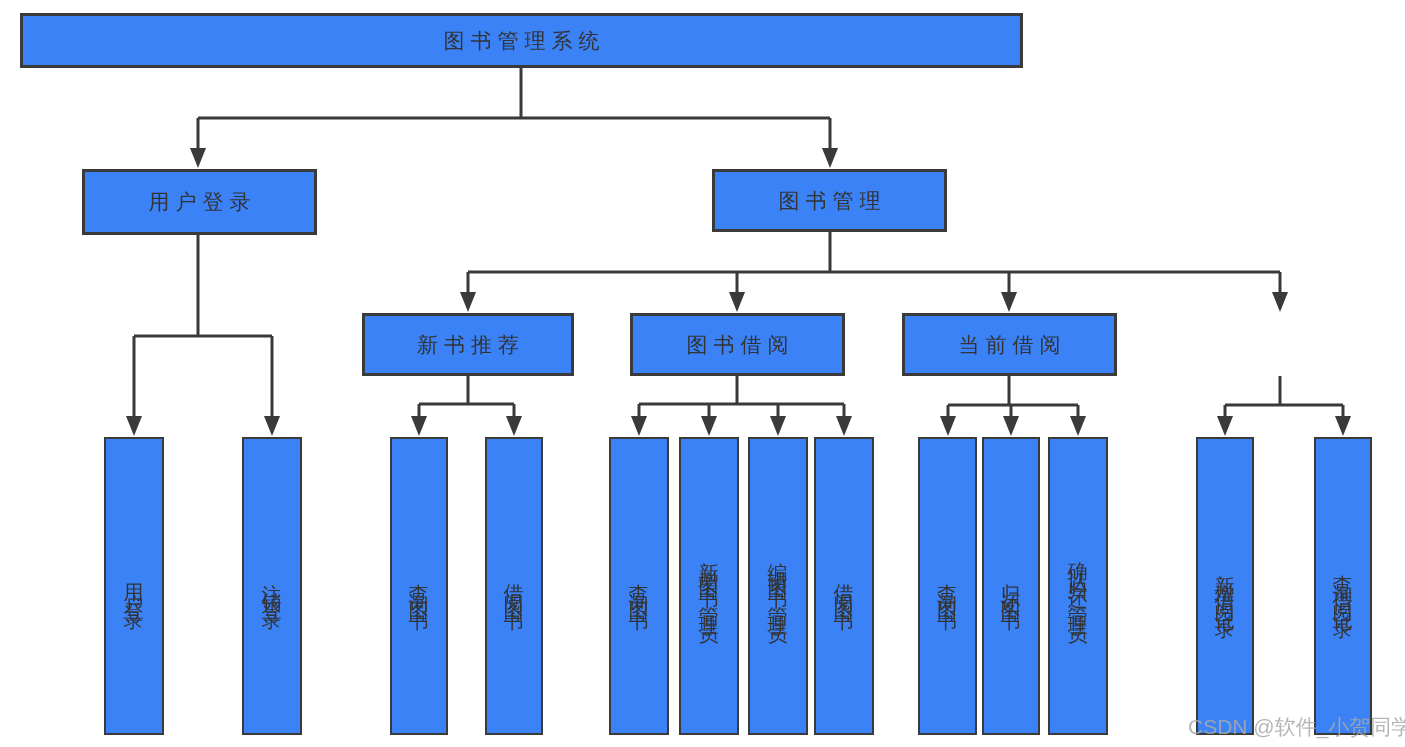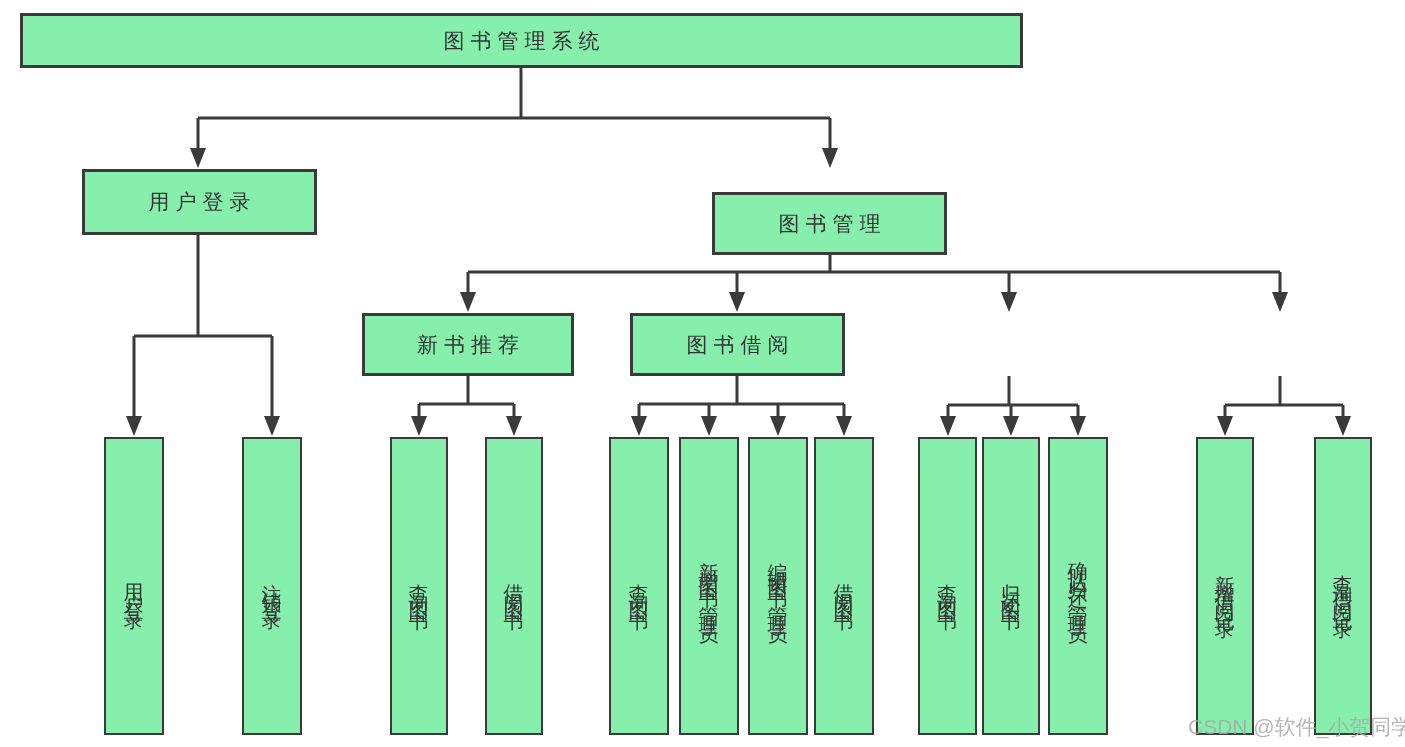--- a/index.html
+++ b/index.html
@@ -9,21 +9,21 @@
   html,body{margin:0;padding:0;background:#fff;}
   body{font-family:"Liberation Sans",sans-serif;}
   .canvas{
     position:relative;width:1405px;height:747px;
     background:var(--background);overflow:hidden;
   }
   svg.connectors{position:absolute;left:0;top:0;width:1405px;height:747px;}
   svg.connectors path{stroke:var(--line);stroke-width:3;fill:none;}
   svg.connectors polygon{fill:var(--line);stroke:none;}
   .box{
-    position:absolute;box-sizing:border-box;background:#86efac;
+    position:absolute;box-sizing:border-box;background:#3b82f6;
     border:3px solid var(--border);
     display:flex;align-items:center;justify-content:center;
     color:var(--text);
   }
   .hlabel{font-size:21px;letter-spacing:6px;text-indent:6px;white-space:nowrap;}
   .leaf{border-width:2.5px;}
   .vlabel{
     writing-mode:vertical-rl;text-orientation:mixed;
     font-size:20px;letter-spacing:9px;line-height:1;white-space:nowrap;
   }
@@ -71,29 +71,32 @@
     </g>
   </svg>
 
   <div class="box" style="left:20px;top:13px;width:1003px;height:55px;">
     <span class="hlabel">图书管理系统</span>
   </div>
 
   <div class="box" style="left:82px;top:169px;width:235px;height:66px;">
     <span class="hlabel">用户登录</span>
   </div>
-  <div class="box" style="left:712px;top:169px;width:235px;height:63px;margin-top:23px;">
+  <div class="box" style="left:712px;top:169px;width:235px;height:63px;">
     <span class="hlabel">图书管理</span>
   </div>
 
   <div class="box" style="left:630px;top:313px;width:215px;height:63px;">
     <span class="hlabel">图书借阅</span>
   </div>
   <div class="box" style="left:362px;top:313px;width:212px;height:63px;">
     <span class="hlabel">新书推荐</span>
+  </div>
+  <div class="box" style="left:902px;top:313px;width:215px;height:63px;">
+    <span class="hlabel">当前借阅</span>
   </div>
 
   <div class="box leaf" style="left:104px;top:437px;width:60px;height:298px;">
     <span class="vlabel">用户登录</span>
   </div>
   <div class="box leaf" style="left:242px;top:437px;width:60px;height:298px;">
     <span class="vlabel">注销登录</span>
   </div>
 
   <div class="box leaf" style="left:390px;top:437px;width:58px;height:298px;">

